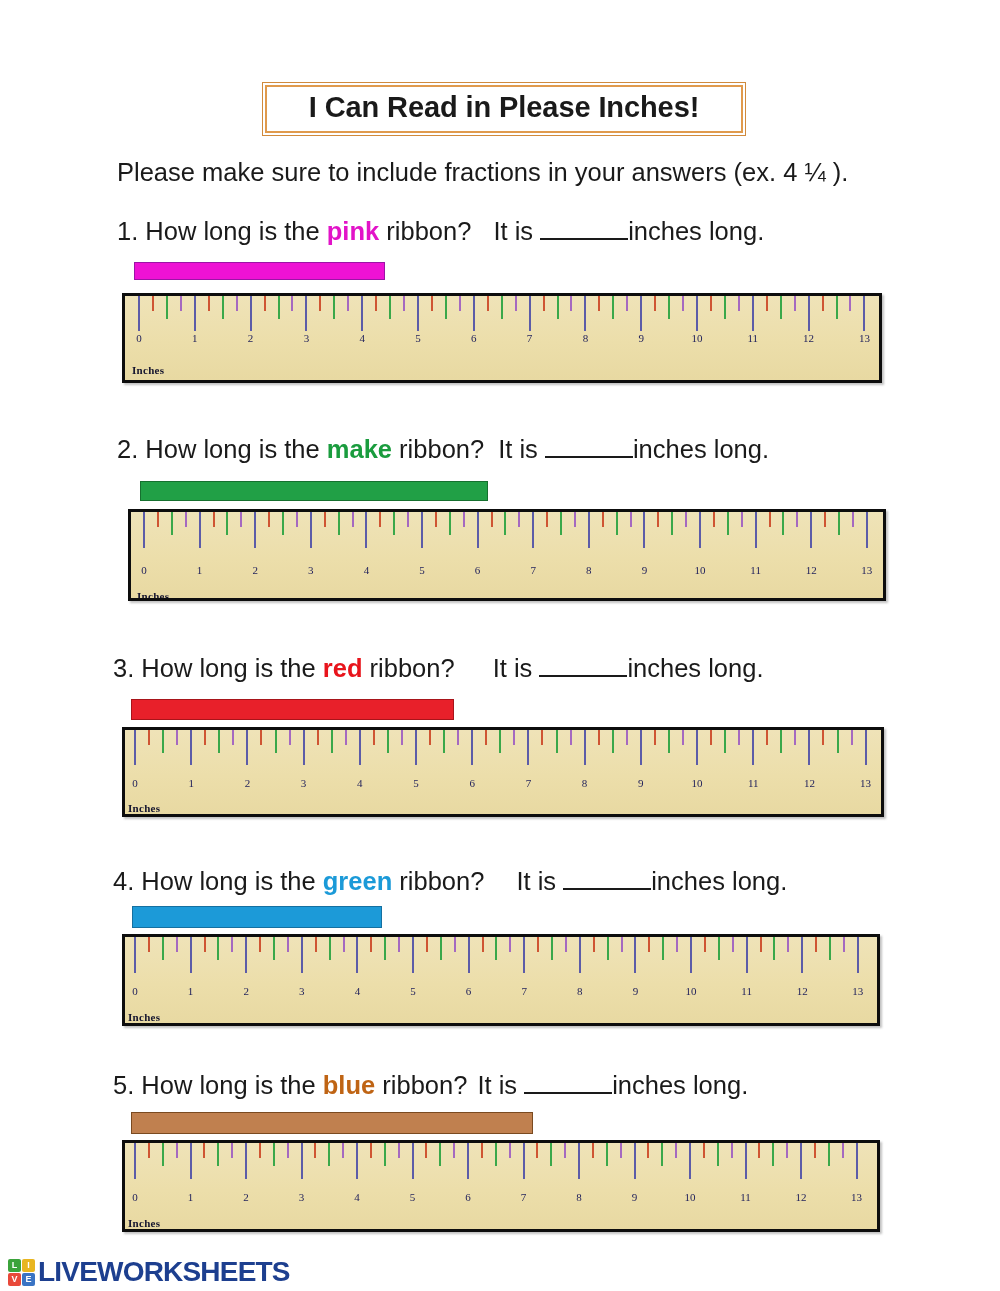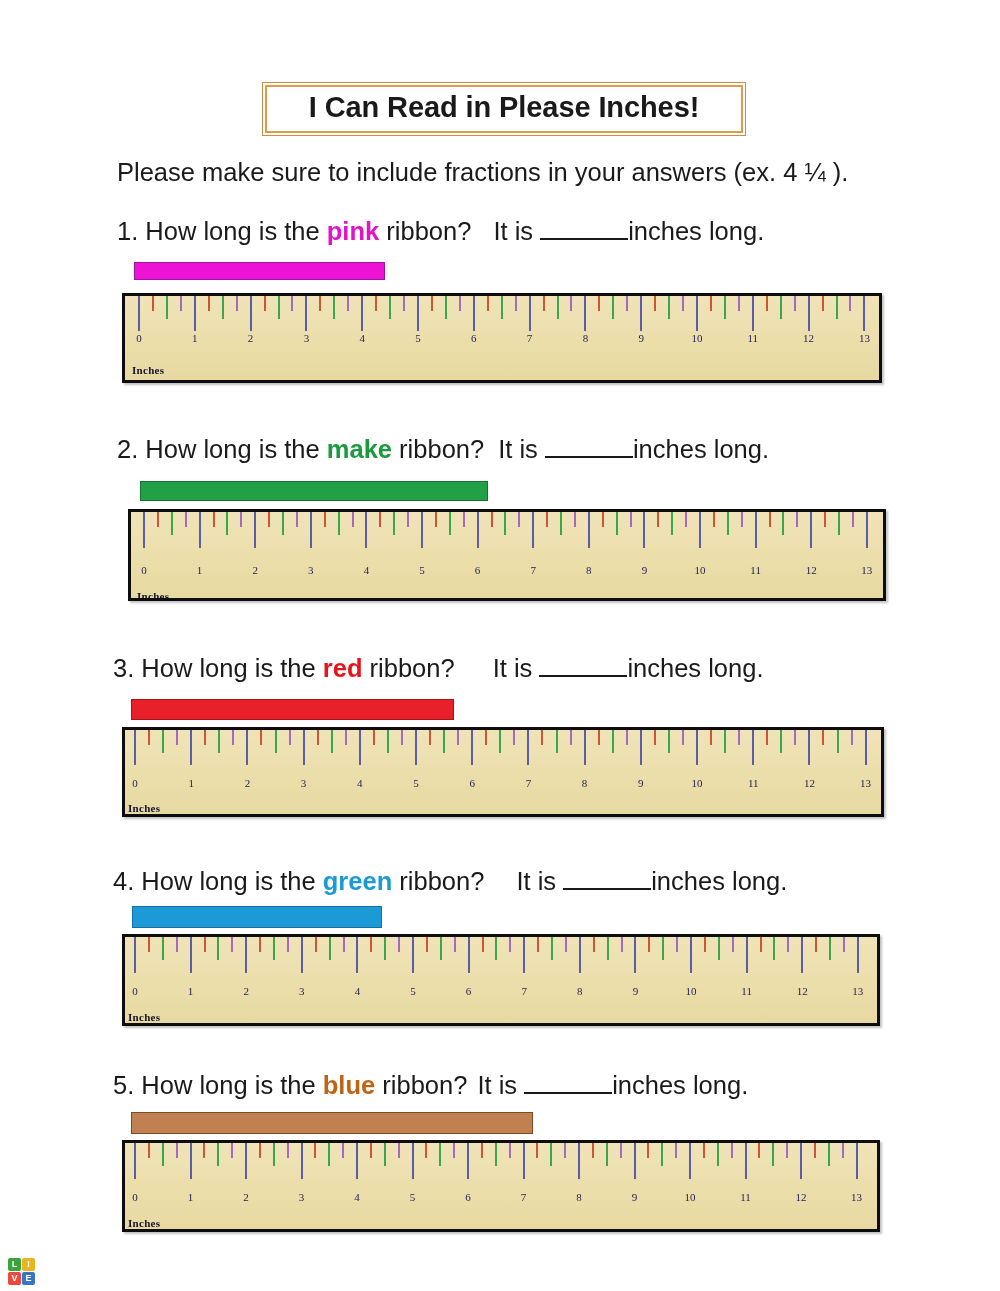--- a/index.html
+++ b/index.html
@@ -532,13 +532,14 @@
     </div>
   </div>
 
 <div class="logo">
   <div class="logo-grid">
     <div class="logo-cell" style="background: rgb(59, 163, 59);">L</div>
     <div class="logo-cell" style="background: rgb(232, 181, 32);">I</div>
     <div class="logo-cell" style="background: rgb(232, 73, 58);">V</div>
     <div class="logo-cell" style="background: rgb(58, 116, 196);">E</div>
   </div>
+  <div class="logo-word">LIVEWORKSHEETS</div>
 </div>
 
 </body></html>

